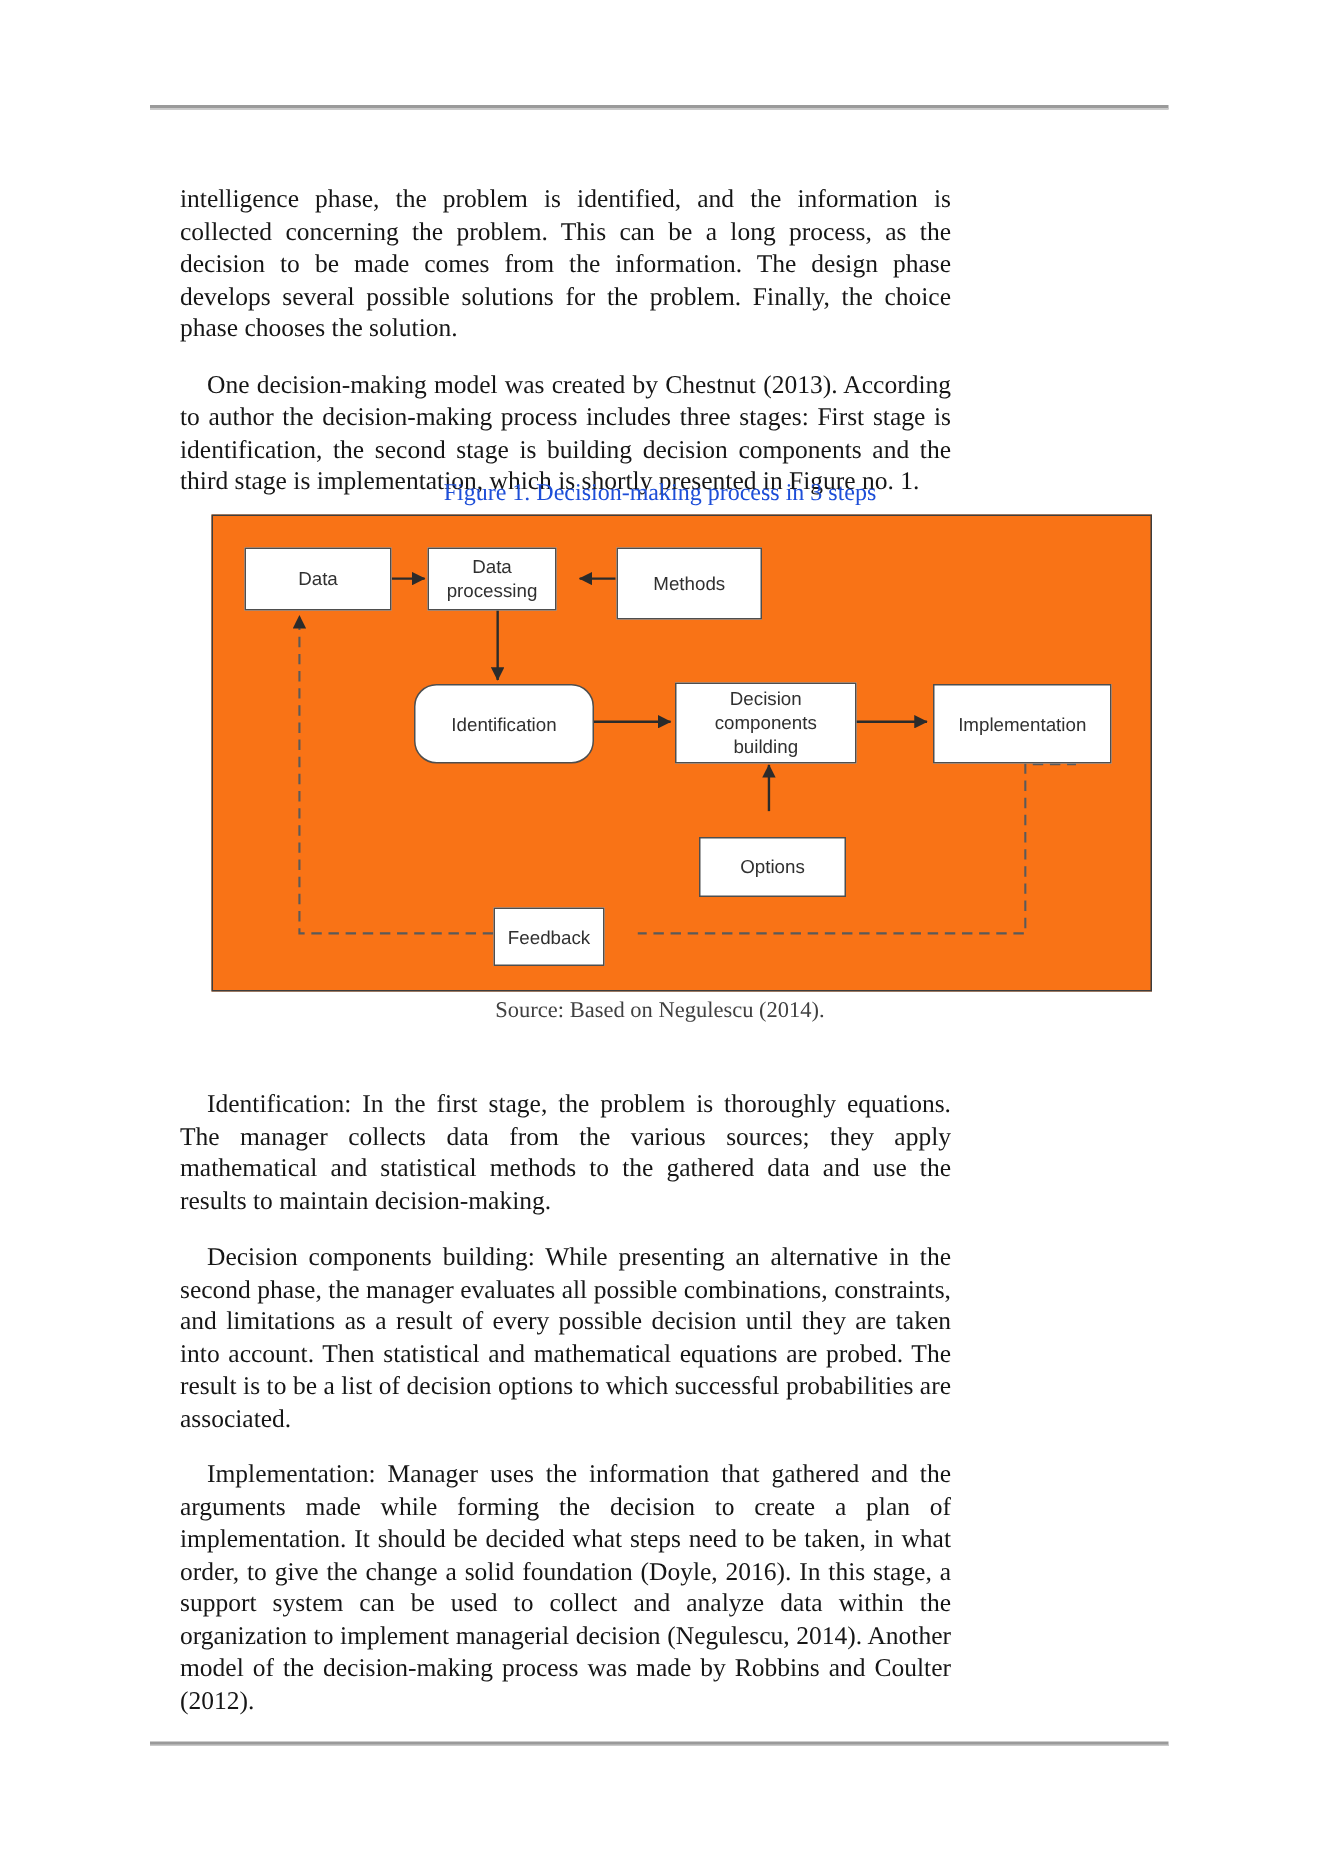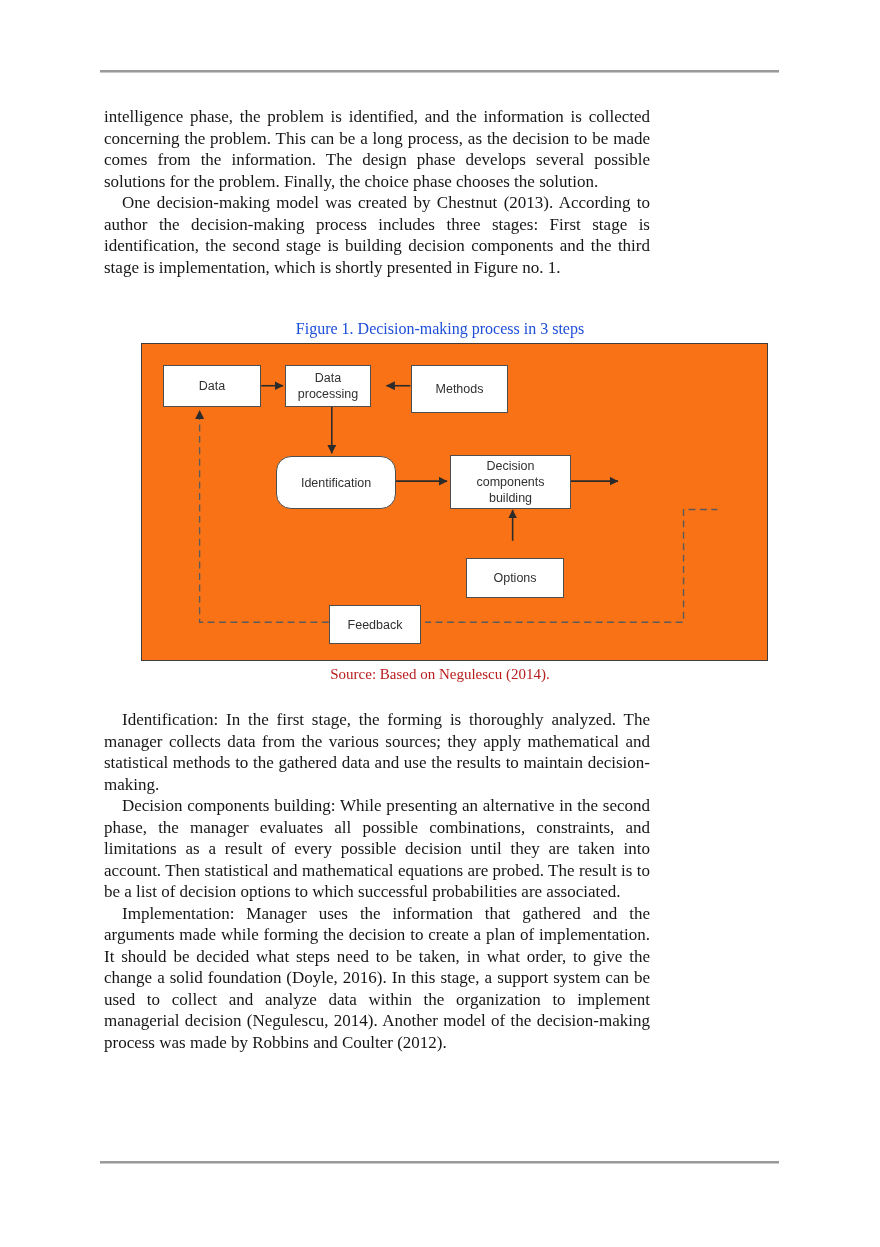--- a/index.html
+++ b/index.html
@@ -27,40 +27,40 @@
     position: absolute;
     left: 104px;
     width: 546px;
     font-size: 17px;
     line-height: 21.5px;
     color: #161616;
     text-align: justify;
   }
   .block-top { top: 106px; }
   .block-bottom { top: 709px; }
-  .para { margin: 0; }
+  .para { margin: 16px; }
   .para.indent { text-indent: 18px; }
 
   .fig-caption {
     position: absolute;
     left: 104px;
     width: 672px;
     top: 320px;
     text-align: center;
     font-size: 16px;
     color: #1d4ed8;
   }
   .fig-source {
     position: absolute;
     left: 104px;
     width: 672px;
     top: 666px;
     text-align: center;
     font-size: 15px;
-    color: #b91c1c;
+    color: #404040;
   }
 
   .figure-frame {
     position: absolute;
     left: 141px;
     top: 343px;
     width: 627px;
     height: 318px;
     box-sizing: border-box;
     border: 1.5px solid #3d3d3d;
@@ -85,21 +85,21 @@
     line-height: 1.28;
     color: #303030;
   }
   .node-data            { left: 21px;  top: 21px;  width: 98px;  height: 42px; }
   .node-dp              { left: 143px; top: 21px;  width: 86px;  height: 42px; padding: 0 10px; }
   .node-methods         { left: 269px; top: 21px;  width: 97px;  height: 48px; }
   .node-identification  { left: 134px; top: 112px; width: 120px; height: 53px; border-radius: 15px; }
   .node-dcb             { left: 308px; top: 111px; width: 121px; height: 54px; padding: 12px 12px; }
   .node-implementation  { left: 480px; top: 112px; width: 119px; height: 53px; }
   .node-options         { left: 324px; top: 198px; width: 98px;  height: 40px; margin-top: 16px; }
-  .node-feedback        { left: 187px; top: 261px; width: 92px;  height: 39px; }
+  .node-feedback        { left: 187px; top: 261px; width: 74px;  height: 39px; }
 
   .solid-line  { stroke: #2b2b2b; stroke-width: 1.6; fill: none; }
   .dashed-line { stroke: #5a5a5a; stroke-width: 1.4; fill: none; stroke-dasharray: 7 4.5; }
 </style>
 </head>
 <body>
 
 <div class="page">
 
   <div class="rule header-rule"></div>
@@ -146,31 +146,34 @@
     </div>
     <div class="node node-methods">
       <span>Methods</span>
     </div>
     <div class="node node-identification">
       <span>Identification</span>
     </div>
     <div class="node node-dcb">
       <span>Decision components building</span>
     </div>
+    <div class="node node-implementation">
+      <span>Implementation</span>
+    </div>
     <div class="node node-options">
       <span>Options</span>
     </div>
     <div class="node node-feedback">
       <span>Feedback</span>
     </div>
   </div>
 
   <div class="fig-source">Source: Based on Negulescu (2014).</div>
 
   <div class="text-block block-bottom">
-    <p class="para indent">Identification: In the first stage, the forming is thoroughly analyzed. The manager collects data from the various sources; they apply mathematical and statistical methods to the gathered data and use the results to maintain decision-making.</p>
+    <p class="para indent">Identification: In the first stage, the problem is thoroughly equations. The manager collects data from the various sources; they apply mathematical and statistical methods to the gathered data and use the results to maintain decision-making.</p>
     <p class="para indent">Decision components building: While presenting an alternative in the second phase, the manager evaluates all possible combinations, constraints, and limitations as a result of every possible decision until they are taken into account. Then statistical and mathematical equations are probed. The result is to be a list of decision options to which successful probabilities are associated.</p>
     <p class="para indent">Implementation: Manager uses the information that gathered and the arguments made while forming the decision to create a plan of implementation. It should be decided what steps need to be taken, in what order, to give the change a solid foundation (Doyle, 2016). In this stage, a support system can be used to collect and analyze data within the organization to implement managerial decision (Negulescu, 2014). Another model of the decision-making process was made by Robbins and Coulter (2012).</p>
   </div>
 
   <div class="rule footer-rule"></div>
 
 </div>
 
 </body></html>

